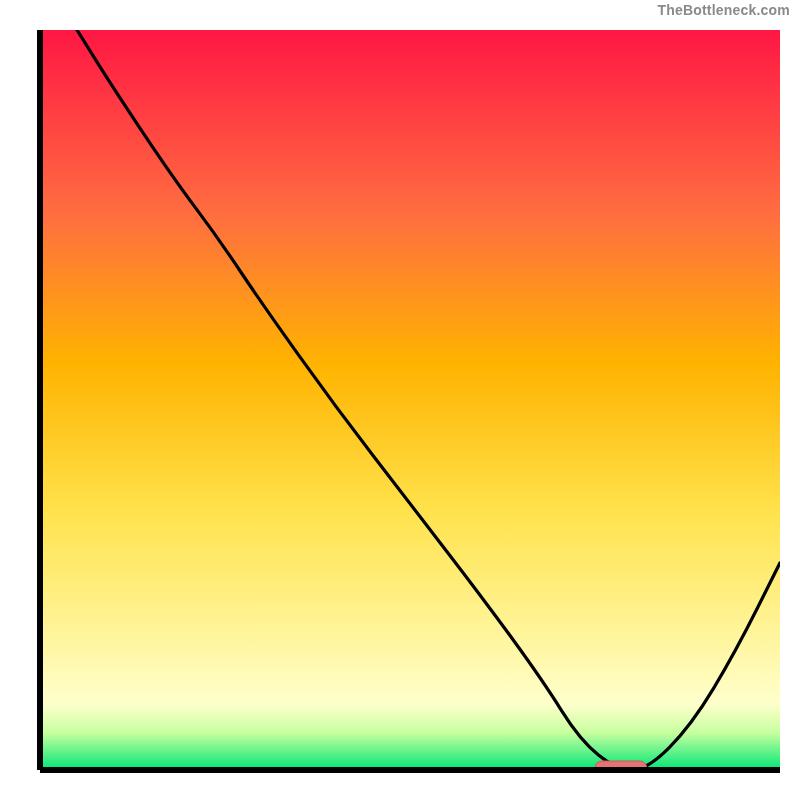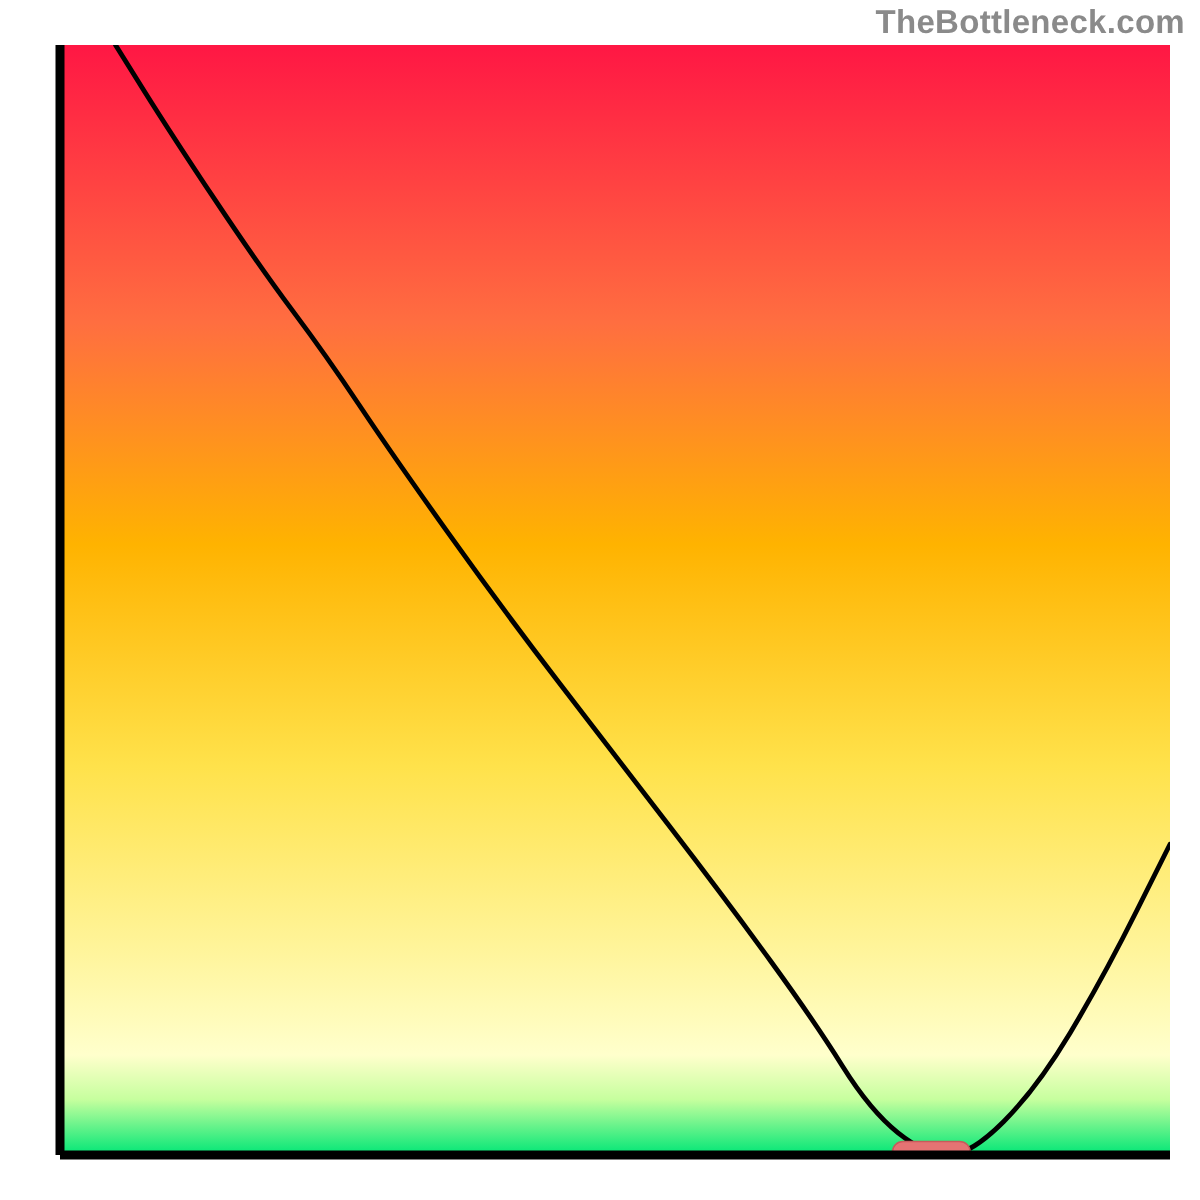--- a/index.html
+++ b/index.html
@@ -12,21 +12,21 @@
   }
   .wrap {
     position: relative;
     width: 800px;
     height: 800px;
   }
   .watermark {
     position: absolute;
     top: 2px;
     right: 10px;
-    font-size: 22px;
+    font-size: 14px;
     font-weight: 600;
     color: #8a8a8a;
     letter-spacing: 0.2px;
   }
   svg {
     display: block;
   }
 </style>
 </head>
 <body>

